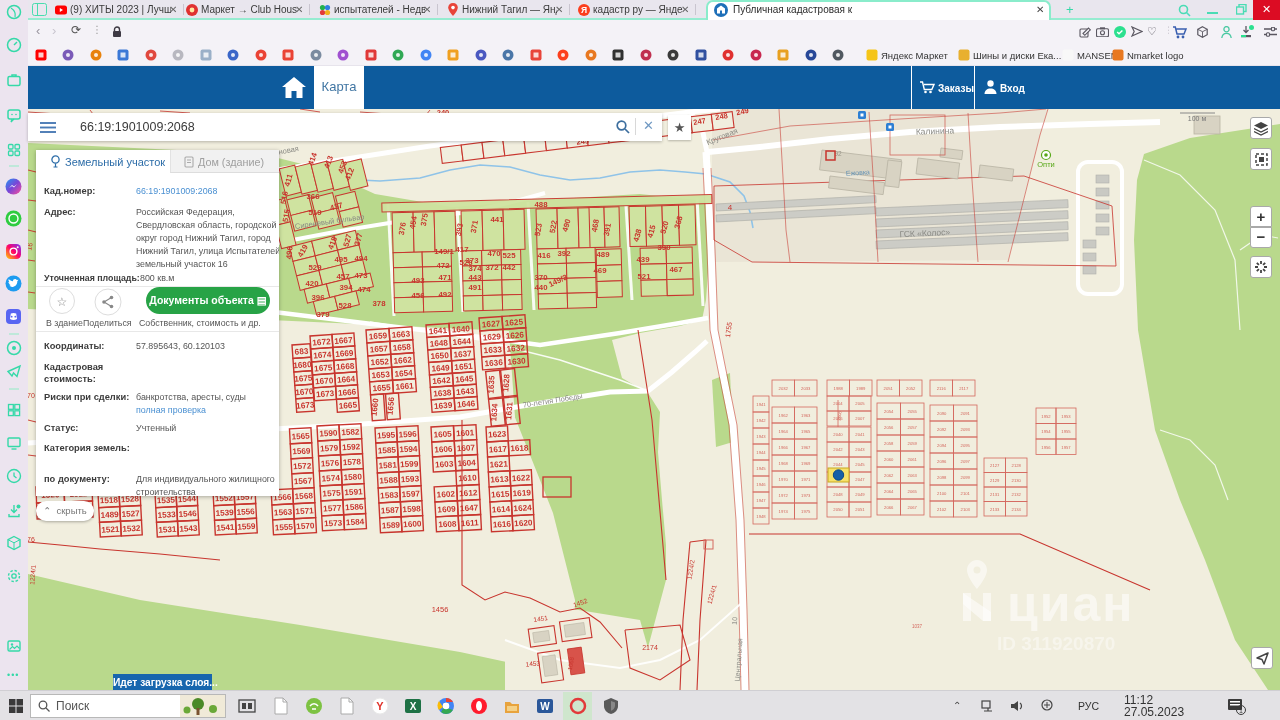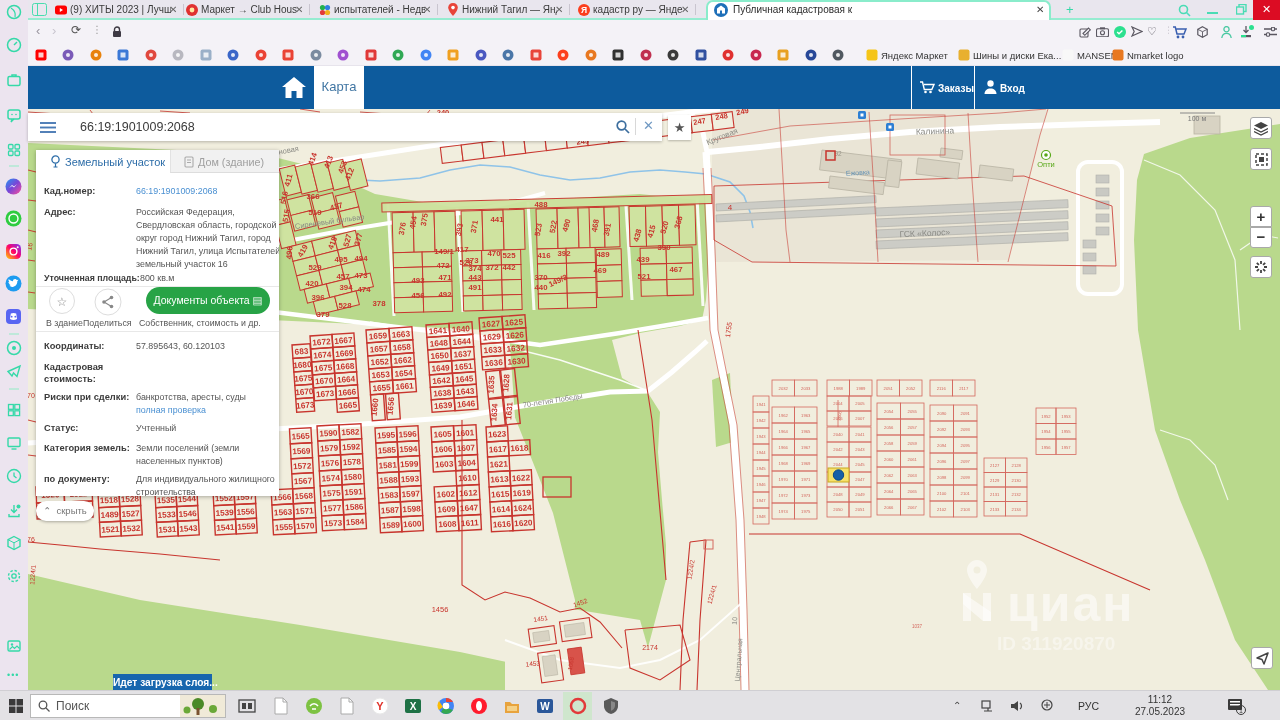--- a/index.html
+++ b/index.html
@@ -1256,34 +1256,33 @@
     <div class="pval" style="top:122px;left:104px">800 кв.м</div>
 <div class="abs" style="left:0;top:136px;width:243px;height:1px;background:#e8e8e8"></div>
 <div class="abs" style="left:13px;top:138px;width:26px;height:26px;border:1px solid #ddd;border-radius:50%;text-align:center;line-height:26px;color:#888;font-size:12px">☆</div>
 <svg class="abs" style="left:58px;top:138px" width="28" height="28">
       <circle cx="14" cy="14" r="13" fill="none" stroke="#ddd"></circle>
       <circle cx="10" cy="14" r="1.8" fill="#888"></circle>
       <circle cx="17.5" cy="9.5" r="1.8" fill="#888"></circle>
       <circle cx="17.5" cy="18.5" r="1.8" fill="#888"></circle>
       <path d="M10 14l7.5-4.5M10 14l7.5 4.5" stroke="#888" stroke-width="1.1"></path>
     </svg>
-<div class="abs" style="left:110px;top:137px;width:124px;height:27px;background:#27a346;border-radius:14px;text-align:center;line-height:27px;color:#fff;font-weight:normal;font-size:10.5px">Документы объекта ▤</div>
+<div class="abs" style="left:110px;top:137px;width:124px;height:27px;background:#27a346;border-radius:14px;text-align:center;line-height:27px;color:#fff;font-weight:bold;font-size:10.5px">Документы объекта ▤</div>
 <div class="abs" style="left:10px;top:168px;font-size:8.8px;color:#555">В здание</div>
 <div class="abs" style="left:47px;top:168px;font-size:8.8px;color:#555">Поделиться</div>
 <div class="abs" style="left:103px;top:168px;width:136px;text-align:left;font-size:8.8px;color:#555">Собственник, стоимость и др.</div>
 <div class="abs" style="left:0;top:181px;width:243px;height:1px;background:#e8e8e8"></div>
 <div class="plbl" style="top:190px">Координаты:</div>
     <div class="pval" style="top:190px">57.895643, 60.120103</div>
 <div class="plbl" style="top:211px">Кадастровая<br>стоимость:</div>
 <div class="plbl" style="top:241px">Риски при сделки:</div>
     <div class="pval" style="top:241px">банкротства, аресты, суды<br><span class="blue">полная проверка</span></div>
 <div class="plbl" style="top:272px">Статус:</div>
     <div class="pval" style="top:272px">Учтенный</div>
 <div class="plbl" style="top:292px">Категория земель:</div>
-    <div class="pval" style="top:292px">Земли поселений (земли<br>населенных пунктов)</div>
 <div class="plbl" style="top:323px">по документу:</div>
     <div class="pval" style="top:323px">Для индивидуального жилищного<br>строительства</div>
 </div>
 <div id="skryt" class="abs">⌃&nbsp; скрыть</div>
 <div id="loadlayer" class="abs">Идет загрузка слоя...</div>
 <div class="mapbtn" style="left:1250px;top:117px"><svg width="14" height="14" style="margin-top:4px">
       <path d="M7 0l7 3.5L7 7 0 3.5z" fill="#444"></path>
       <path d="M0 6.5L7 10l7-3.5" fill="none" stroke="#444" stroke-width="1.3"></path>
       <path d="M0 9.5L7 13l7-3.5" fill="none" stroke="#444" stroke-width="1.3"></path>
     </svg></div>
@@ -1393,20 +1392,20 @@
     </svg>
 <svg class="abs" style="left:1010px;top:8px" width="14" height="13">
       <path d="M1 5v4h3l4 3V2L4 5z" fill="#444"></path>
       <path d="M10 4c2 1.5 2 4.5 0 6" fill="none" stroke="#444" stroke-width="1.2"></path>
     </svg>
 <svg class="abs" style="left:1040px;top:8px" width="15" height="13">
       <circle cx="7" cy="6" r="5" fill="none" stroke="#444" stroke-width="1.2"></circle>
       <path d="M4 6h6M7 3v6" stroke="#444" stroke-width="1"></path>
     </svg>
 <div class="abs" style="left:1078px;top:9px;font-size:10.5px;color:#333">РУС</div>
-<div class="abs" style="left:1124px;top:3px;width:72px;text-align:center;font-size:10px;color:#333;line-height:12px">11:12<br>27.05.2023</div>
+<div class="abs" style="left:1124px;top:3px;width:72px;text-align:left;font-size:12px;color:#333;line-height:12px">11:12<br>27.05.2023</div>
 <svg class="abs" style="left:1226px;top:7px" width="20" height="17">
       <rect x="2" y="1" width="14" height="11" rx="1" fill="#3a3a3a"></rect>
       <rect x="4" y="3" width="10" height="1.5" fill="#fff"></rect>
       <rect x="4" y="6" width="10" height="1.5" fill="#fff"></rect>
       <circle cx="15" cy="12" r="4.5" fill="none" stroke="#3a3a3a" stroke-width="1"></circle>
       <text x="15" y="15" font-size="7" fill="#3a3a3a" text-anchor="middle" font-family="Liberation Sans">1</text>
     </svg>
 </div>
 </body></html>

